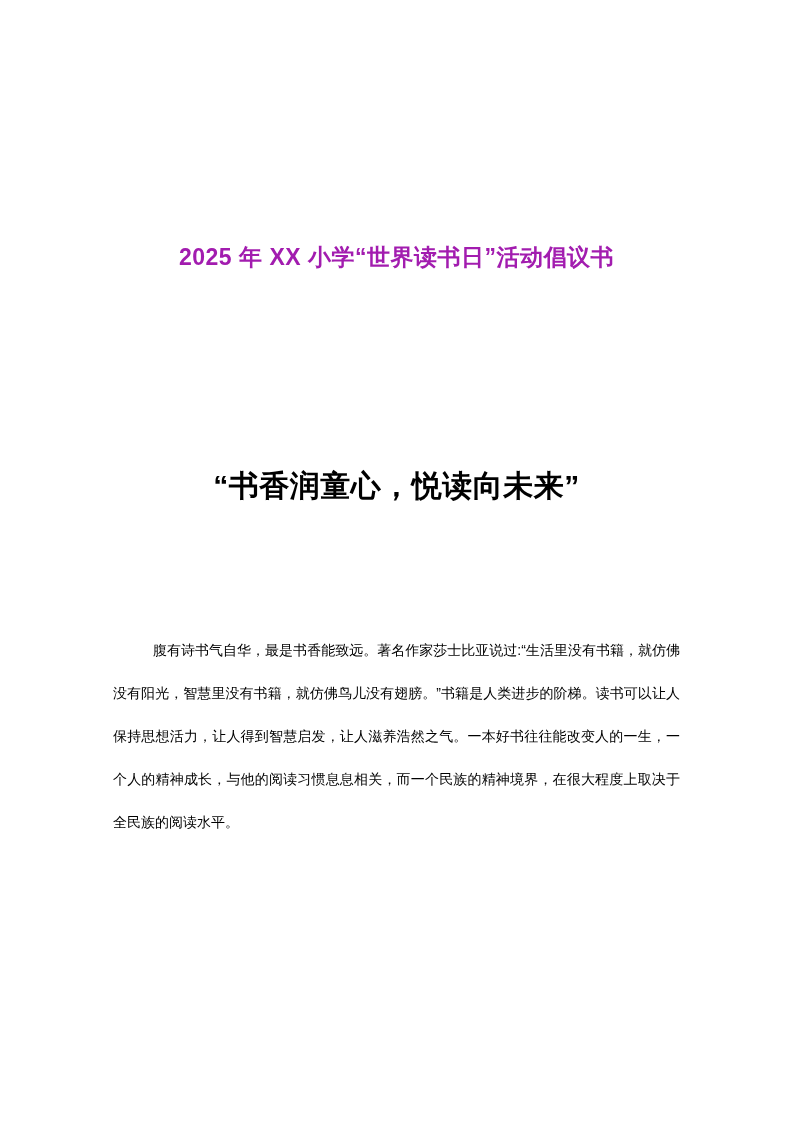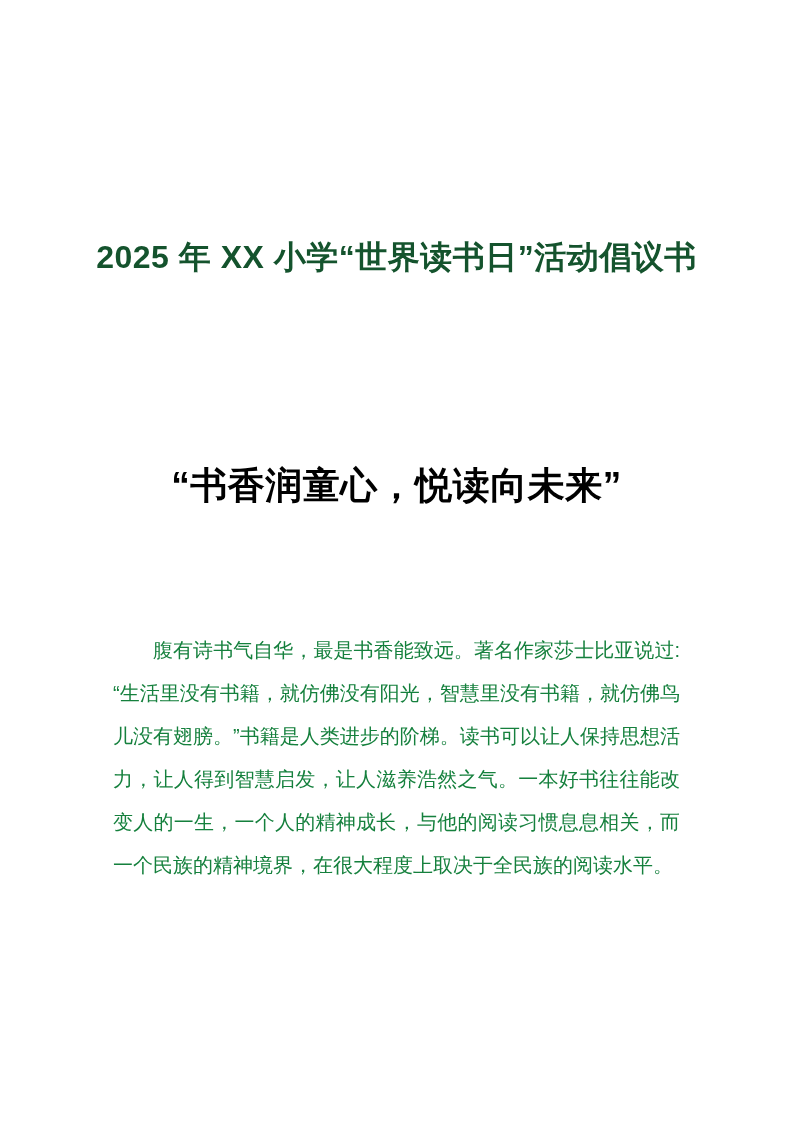--- a/index.html
+++ b/index.html
@@ -15,49 +15,49 @@
     overflow: hidden;
     font-family: "Liberation Sans", "DejaVu Sans", sans-serif;
     color: #000000;
   }
   .doc-title {
     position: absolute;
     top: 236px;
     left: 0;
     right: 0;
     text-align: center;
-    font-size: 32px;
+    font-size: 23px;
     line-height: 42px;
     font-weight: 700;
-    color: #14532d;
+    color: #a21caf;
     letter-spacing: 0.5px;
     white-space: nowrap;
   }
   .doc-subtitle {
     position: absolute;
     top: 464px;
     left: 0;
     right: 0;
     text-align: center;
-    font-size: 37px;
+    font-size: 30px;
     line-height: 44px;
     font-weight: 700;
     color: #000000;
     letter-spacing: 0.5px;
     white-space: nowrap;
   }
   .doc-body {
     position: absolute;
     top: 629px;
     left: 113px;
     width: 567px;
-    font-size: 20px;
+    font-size: 14px;
     line-height: 43px;
     font-weight: 400;
-    color: #15803d;
+    color: #000000;
     text-align: justify;
     text-justify: inter-ideograph;
   }
   .doc-body p {
     margin: 0;
     text-indent: 40px;
   }
   .doc-body p + p {
     margin-top: 34px;
   }

